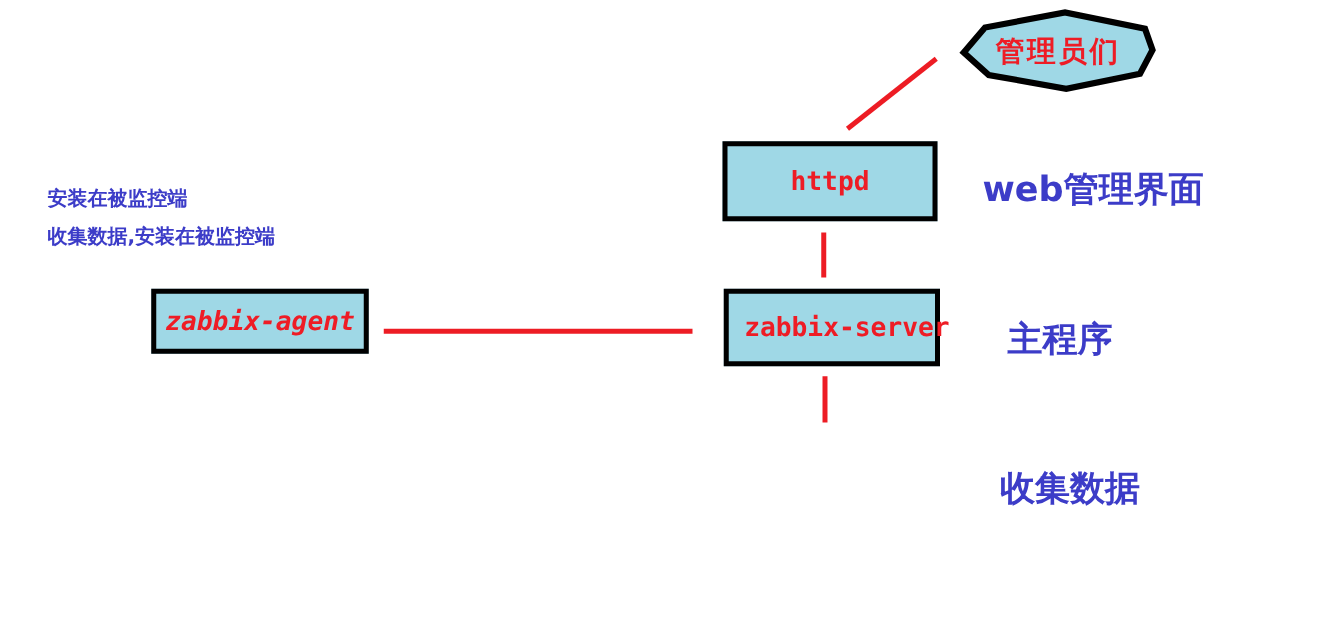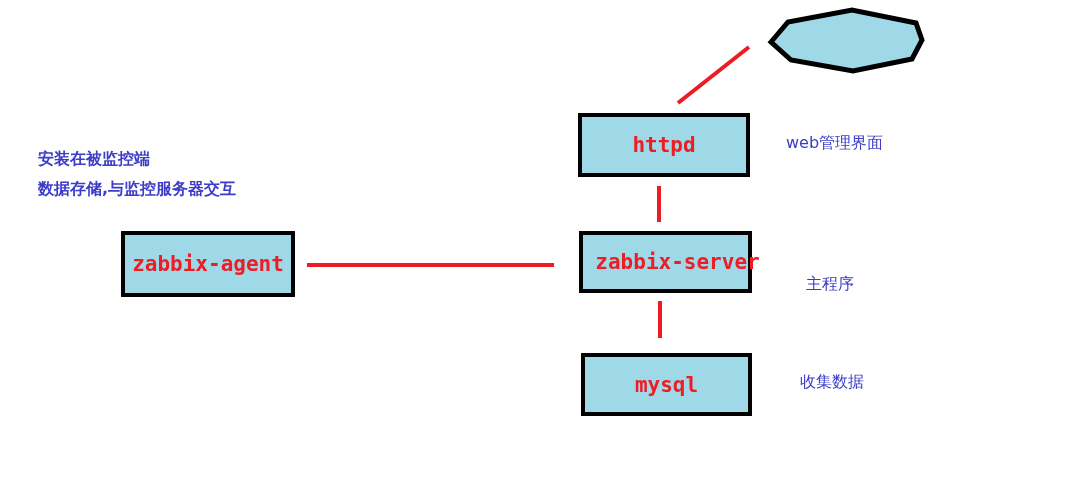--- a/index.html
+++ b/index.html
@@ -44,43 +44,43 @@
     justify-content: center;
     color: var(--text-red);
     font-family: "DejaVu Sans Mono", "Liberation Mono", monospace;
     font-weight: bold;
     font-size: 21px;
     white-space: nowrap;
   }
   .node-httpd         { left: 578px; top: 113px; width: 172px; height: 64px; }
   .node-zabbix-server { left: 579px; top: 231px; width: 173px; height: 62px; padding-left: 24px; }
   .node-mysql         { left: 581px; top: 353px; width: 171px; height: 63px; }
-  .node-zabbix-agent  { left: 121px; top: 231px; width: 174px; height: 66px; }
+  .node-zabbix-agent  { left: 121px; top: 231px; width: 174px; height: 52px; font-style: italic; }
   .hex-label {
     position: absolute;
     left: 771px; top: 12px;
     width: 151px; height: 58px;
     display: flex;
     align-items: center;
     justify-content: center;
     color: var(--text-red);
     font-weight: bold;
     font-size: 23px;
     letter-spacing: 2px;
     white-space: nowrap;
   }
   .side-label {
     position: absolute;
     color: var(--text-blue);
-    font-weight: normal;
-    font-size: 16px;
+    font-weight: bold;
+    font-size: 28px;
     white-space: nowrap;
   }
   .label-web    { left: 786px; top: 133px; }
-  .label-main   { left: 806px; top: 253px; margin-top: 21px; }
+  .label-main   { left: 806px; top: 253px; }
   .label-storage{ left: 800px; top: 372px; }
   .agent-note {
     position: absolute;
     left: 38px; top: 144px;
     color: var(--text-blue);
     font-weight: bold;
     font-size: 16px;
     line-height: 30px;
     white-space: nowrap;
   }
@@ -91,41 +91,41 @@
 <div class="canvas">
 
   <svg class="connectors" viewBox="0 0 1071 502" xmlns="http://www.w3.org/2000/svg">
     <line x1="678" y1="103" x2="749" y2="47"></line>
     <line x1="659" y1="186" x2="659" y2="222"></line>
     <line x1="660" y1="301" x2="660" y2="338"></line>
     <line x1="307" y1="265" x2="554" y2="265"></line>
     <polygon points="771,42 788,22 852,10 916,23 922,40 912,59 853,71 791,60"></polygon>
   </svg>
 
+  <div class="hex-label">
+    <span>管理员们</span>
+  </div>
 
   <div class="node node-httpd">
     <span>httpd</span>
   </div>
 
   <div class="node node-zabbix-server">
     <span>zabbix-server</span>
   </div>
 
-  <div class="node node-mysql">
-    <span>mysql</span>
-  </div>
 
   <div class="node node-zabbix-agent">
     <span>zabbix-agent</span>
   </div>
 
   <div class="side-label label-web">web管理界面</div>
 
   <div class="side-label label-main">主程序</div>
 
   <div class="side-label label-storage">收集数据</div>
 
   <div class="agent-note">
     <div>安装在被监控端</div>
-    <div>数据存储,与监控服务器交互</div>
+    <div>收集数据,安装在被监控端</div>
   </div>
 
 </div>
 
 </body></html>

